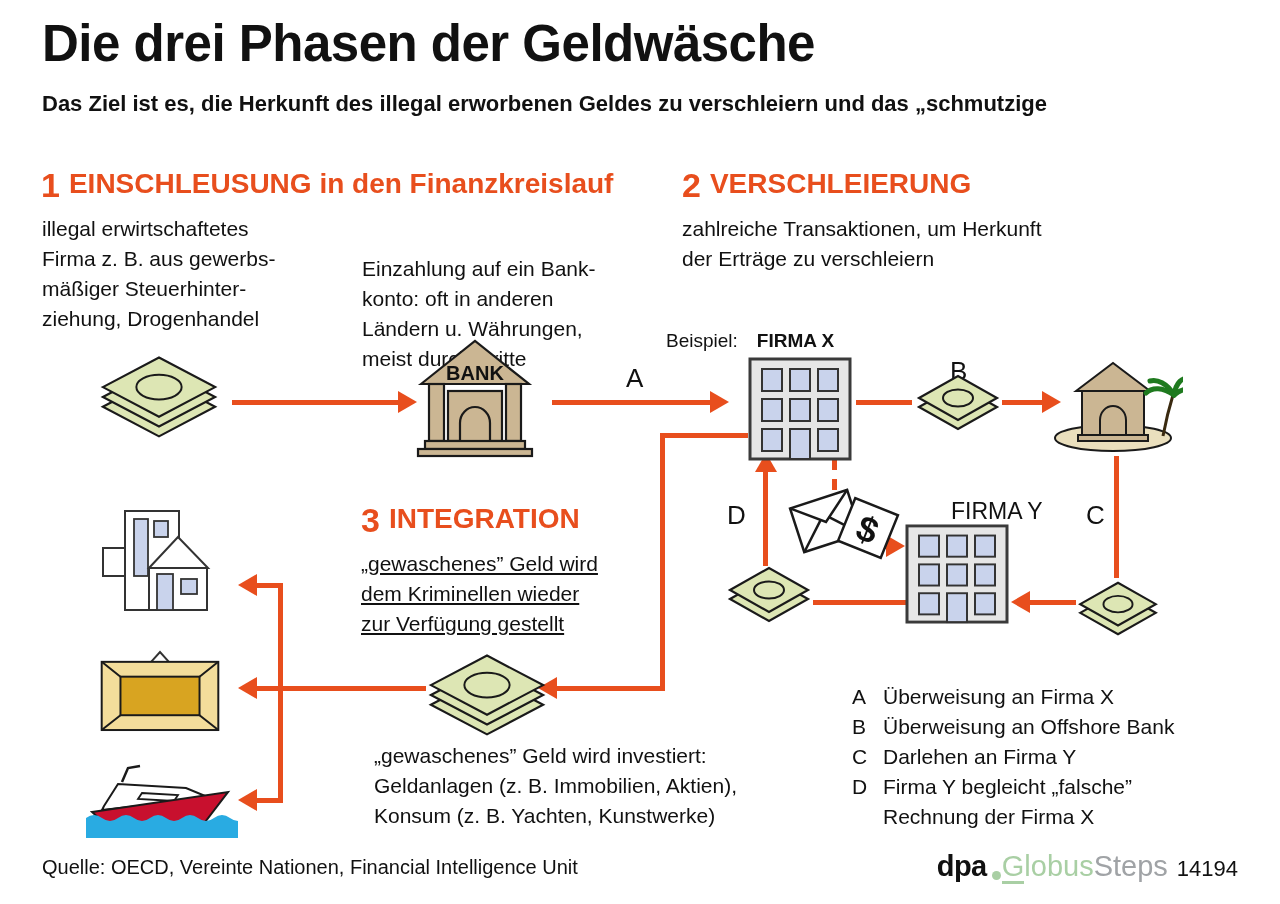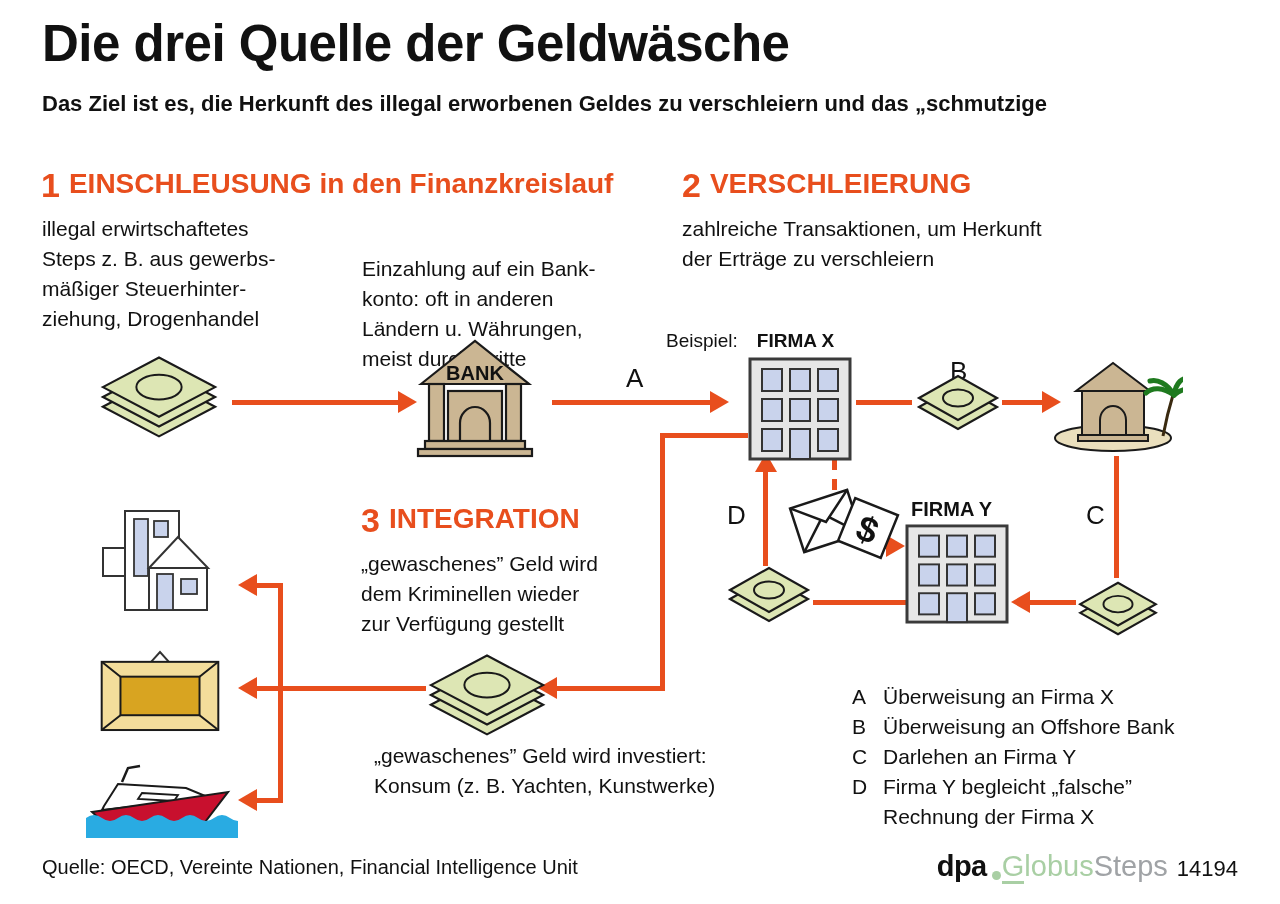--- a/index.html
+++ b/index.html
@@ -7,21 +7,21 @@
          font-family:"Liberation Sans","DejaVu Sans",sans-serif;color:#111;}
   .title{position:absolute;left:42px;top:14px;font-size:51px;font-weight:bold;letter-spacing:-0.5px;}
   .subtitle{position:absolute;left:42px;top:88px;font-size:22px;font-weight:bold;line-height:31px;}
   .phase-head{position:absolute;display:flex;align-items:flex-end;gap:9px;color:var(--accent);font-weight:bold;}
   .phase-num{font-size:34px;line-height:1;}
   .phase-title{font-size:28px;line-height:1.2;padding-bottom:1px;}
   .txt{position:absolute;font-size:21px;line-height:30px;}
   .flow-letter{position:absolute;font-size:26px;}
   .example-label{position:absolute;left:666px;top:330px;font-size:19px;}
   .example-name{font-weight:bold;margin-left:19px;}
-  .bldg-label{position:absolute;font-size:20px;font-weight:bold;}
+  .bldg-label{position:absolute;font-size:23px;font-weight:normal;margin-left:40px;}
   .legend{position:absolute;left:852px;top:682px;font-size:21px;line-height:30px;}
   .legend-row{display:grid;grid-template-columns:31px 1fr;}
   .source{position:absolute;left:42px;top:856px;font-size:20px;}
   .logo{position:absolute;right:42px;top:850px;display:flex;align-items:baseline;}
   .logo-dpa{font-size:29px;font-weight:bold;letter-spacing:-0.5px;}
   .logo-dot{width:9px;height:9px;border-radius:50%;background:var(--logo-green);margin:0 1px 4px 5px;align-self:flex-end;}
   .logo-g{color:var(--logo-green);font-size:29px;border-bottom:3px solid var(--logo-green);line-height:1;}
   .logo-globus{color:var(--logo-green);font-size:29px;}
   .logo-steps{color:var(--logo-gray);font-size:29px;}
   .logo-num{font-size:22px;margin-left:9px;}
@@ -34,61 +34,62 @@
   .ar.l{border-right:19px solid var(--accent);border-left:0;}
   .ar.u{border-bottom:19px solid var(--accent);border-top:0;}
   .icon{position:absolute;}
   .icon svg{display:block;width:100%;height:100%;}
 </style>
 </head>
 <body>
 
 <div class="stage">
 
-  <div class="title">Die drei Quelle der Geldwäsche</div>
+  <div class="title">Die drei Phasen der Geldwäsche</div>
   <div class="subtitle">
     <div>Das Ziel ist es, die Herkunft des illegal erworbenen Geldes zu verschleiern und das „schmutzige</div>
   </div>
 
   <div class="phase-head" style="left:41px;top:167px;">
     <span class="phase-num">1</span>
     <span class="phase-title">EINSCHLEUSUNG in den Finanzkreislauf</span>
   </div>
   <div class="phase-head" style="left:682px;top:167px;">
     <span class="phase-num">2</span>
     <span class="phase-title">VERSCHLEIERUNG</span>
   </div>
   <div class="phase-head" style="left:361px;top:502px;">
     <span class="phase-num">3</span>
     <span class="phase-title">INTEGRATION</span>
   </div>
 
   <div class="txt" style="left:42px;top:214px;">
     <div>illegal erwirtschaftetes</div>
-    <div>Steps z. B. aus gewerbs-</div>
+    <div>Firma z. B. aus gewerbs-</div>
     <div>mäßiger Steuerhinter-</div>
     <div>ziehung, Drogenhandel</div>
   </div>
   <div class="txt" style="left:362px;top:214px;margin-top:40px;">
     <div>Einzahlung auf ein Bank-</div>
     <div>konto: oft in anderen</div>
     <div>Ländern u. Währungen,</div>
     <div>meist durch Dritte</div>
   </div>
   <div class="txt" style="left:682px;top:214px;">
     <div>zahlreiche Transaktionen, um Herkunft</div>
     <div>der Erträge zu verschleiern</div>
   </div>
-  <div class="txt" style="left:361px;top:549px;">
+  <div class="txt" style="left:361px;top:549px;text-decoration:underline;">
     <div>„gewaschenes” Geld wird</div>
     <div>dem Kriminellen wieder</div>
     <div>zur Verfügung gestellt</div>
   </div>
   <div class="txt" style="left:374px;top:741px;">
     <div>„gewaschenes” Geld wird investiert:</div>
+    <div>Geldanlagen (z. B. Immobilien, Aktien),</div>
     <div>Konsum (z. B. Yachten, Kunstwerke)</div>
   </div>
 
   <div class="example-label">
     <span>Beispiel:</span><span class="example-name">FIRMA X</span>
   </div>
   <div class="bldg-label" style="left:911px;top:498px;">FIRMA Y</div>
 
   <div class="flow-letter" style="left:626px;top:363px;">A</div>
   <div class="flow-letter" style="left:950px;top:356px;">B</div>

